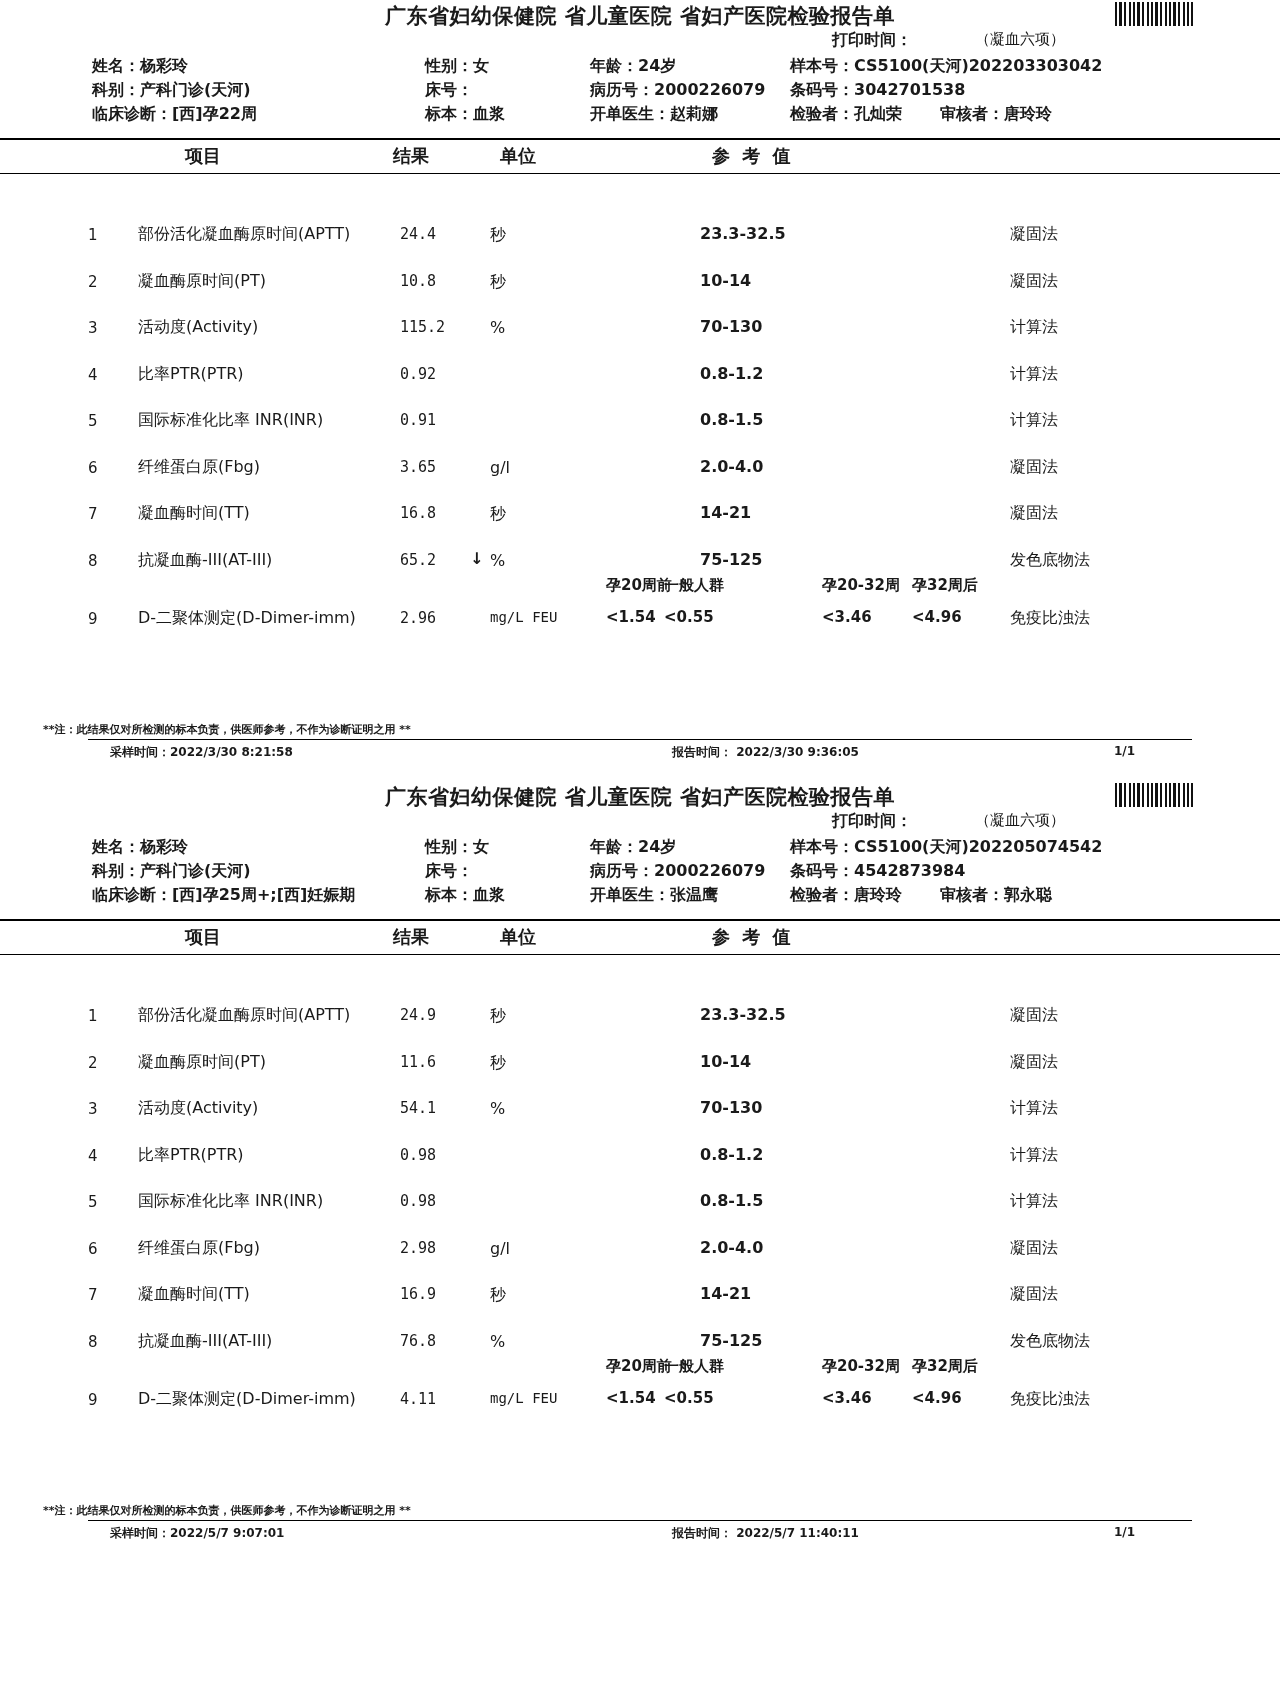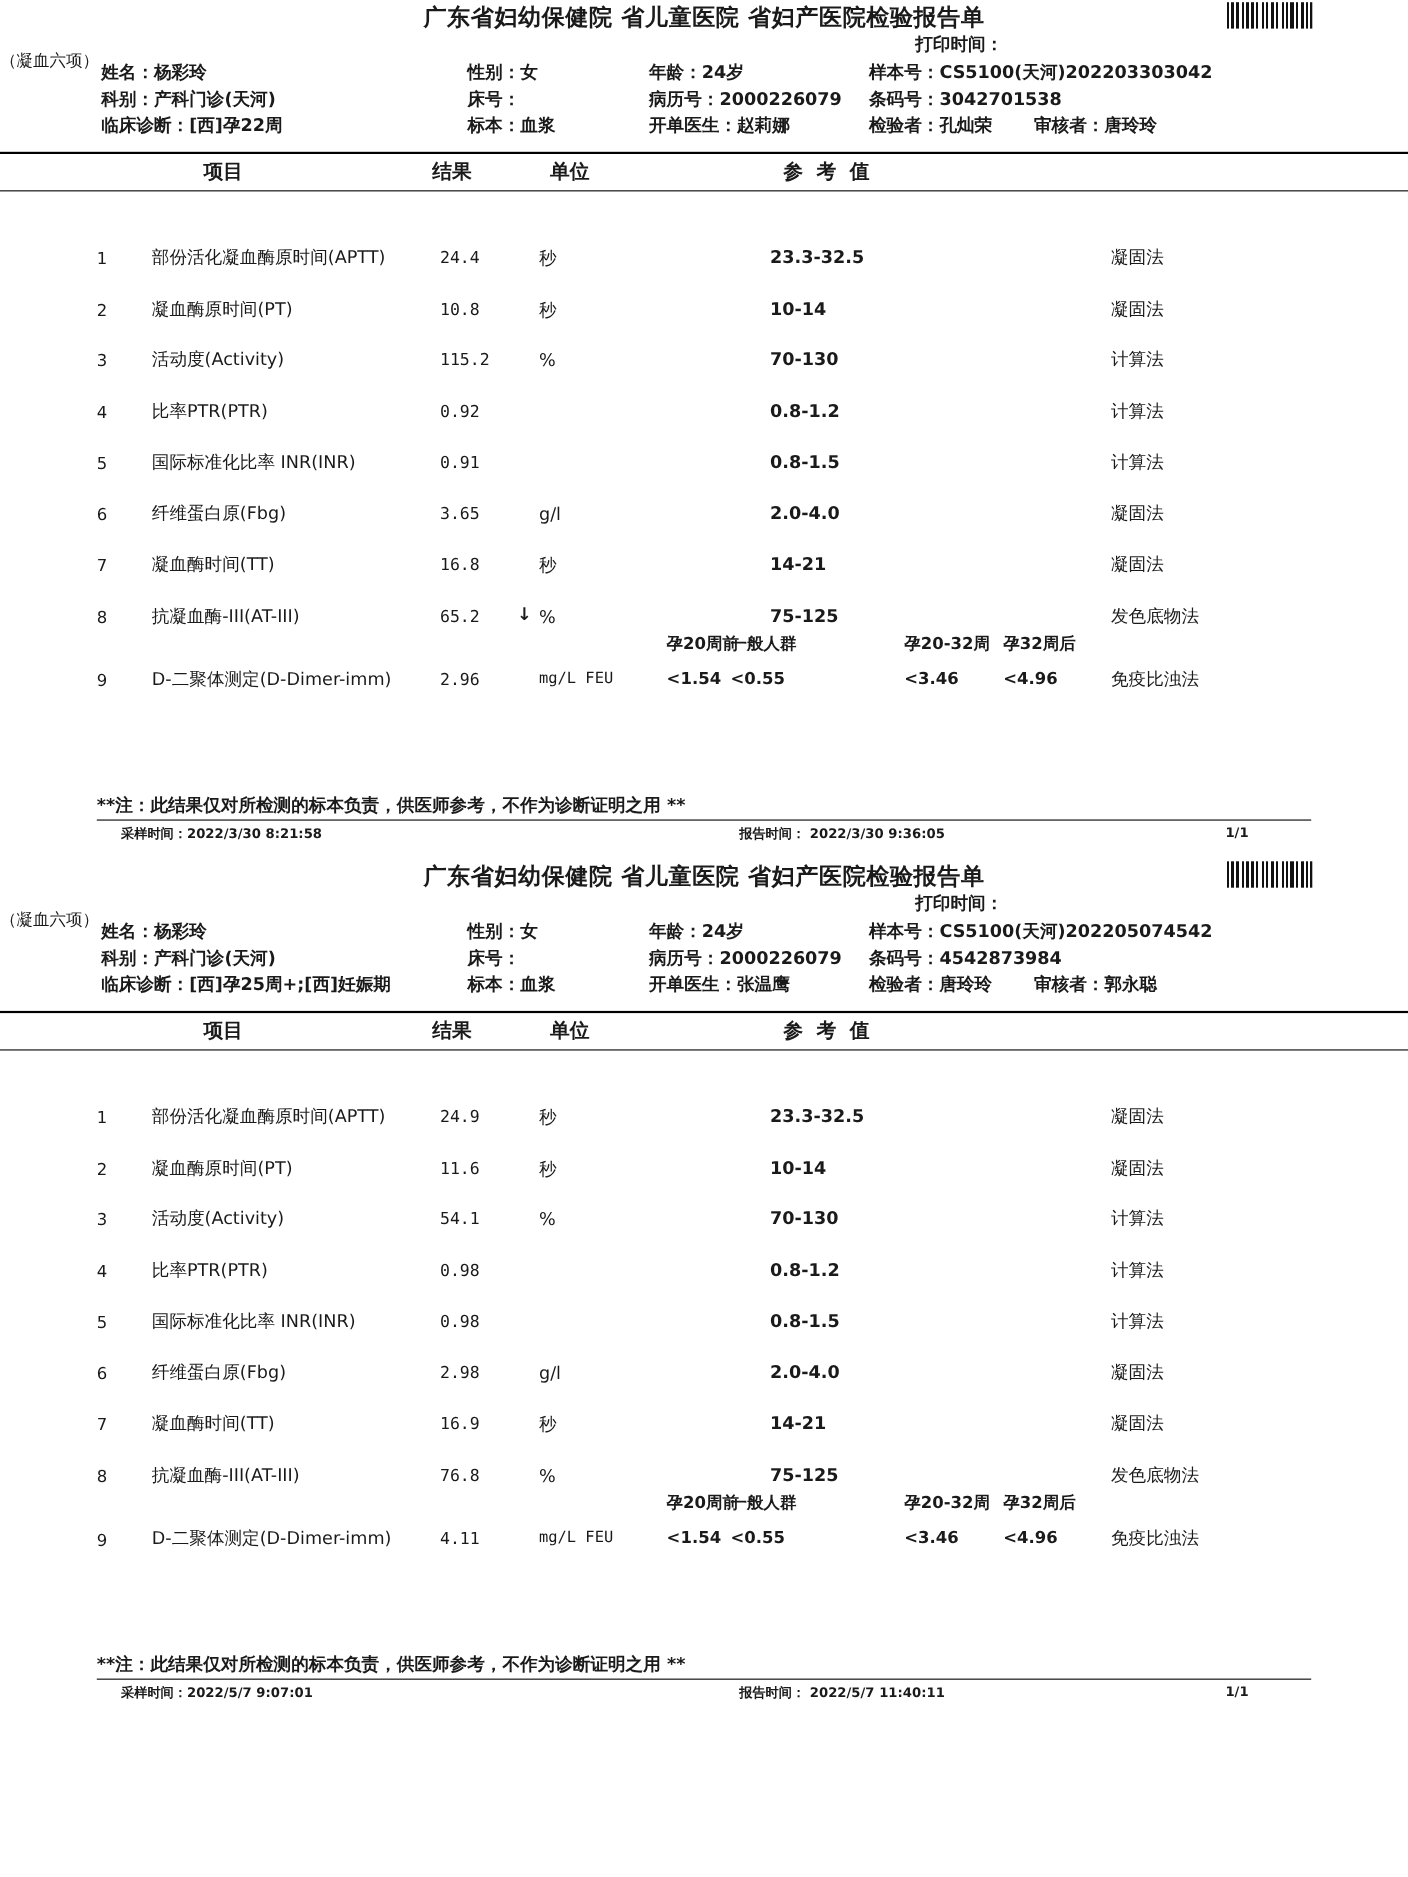--- a/index.html
+++ b/index.html
@@ -26,22 +26,22 @@
     position:absolute;right:87px;top:2px;
     height:24px;width:78px;
     background:repeating-linear-gradient(to right,
       #111 0px,#111 2px,#fff 2px,#fff 4px,
       #111 4px,#111 7px,#fff 7px,#fff 9px,
       #111 9px,#111 11px,#fff 11px,#fff 14px,
       #111 14px,#111 16px,#fff 16px,#fff 18px);
   }
   .subtitle-row{position:relative;height:26px;}
   .subtitle{
-    position:absolute;left:0;right:215px;text-align:left;
-    font-size:15px;top:16px;
+    position:absolute;left:0;right:215px;text-align:right;
+    font-size:15px;top:0;
   }
   .print-time{
     position:absolute;left:832px;top:0;font-size:16px;font-weight:bold;
   }
 
   
   .info{position:relative;font-size:16px;font-weight:bold;}
   .info .line{position:relative;height:24px;}
   .info .cell{position:absolute;white-space:nowrap;}
   .c1{left:92px;}
@@ -78,22 +78,22 @@
   .dd-labels{position:absolute;top:-12px;left:0;width:100%;height:22px;}
   .dd-labels span{position:absolute;font-size:15px;font-weight:bold;white-space:nowrap;}
   .dd-vals span{position:absolute;font-size:15px;font-weight:bold;white-space:nowrap;}
   .dd-g1{left:606px;}
   .dd-g2{left:664px;}
   .dd-g3{left:822px;}
   .dd-g4{left:912px;}
 
   
   .note{
-    position:relative;font-size:16px;font-weight:bold;
-    padding-left:88px;padding-bottom:2px;white-space:nowrap;
+    position:relative;font-size:11px;font-weight:bold;
+    padding-left:43px;padding-bottom:2px;white-space:nowrap;
   }
   .foot-rule{border-top:1px solid #000;margin:0 88px 0 88px;}
   .foot{position:relative;height:28px;font-size:12px;font-weight:bold;}
   .foot .f{position:absolute;top:4px;white-space:nowrap;}
   .f-sample{left:110px;}
   .f-report{left:672px;}
   .f-page{left:1090px;margin-left:24px;}
 </style>
 </head>
 <body>

